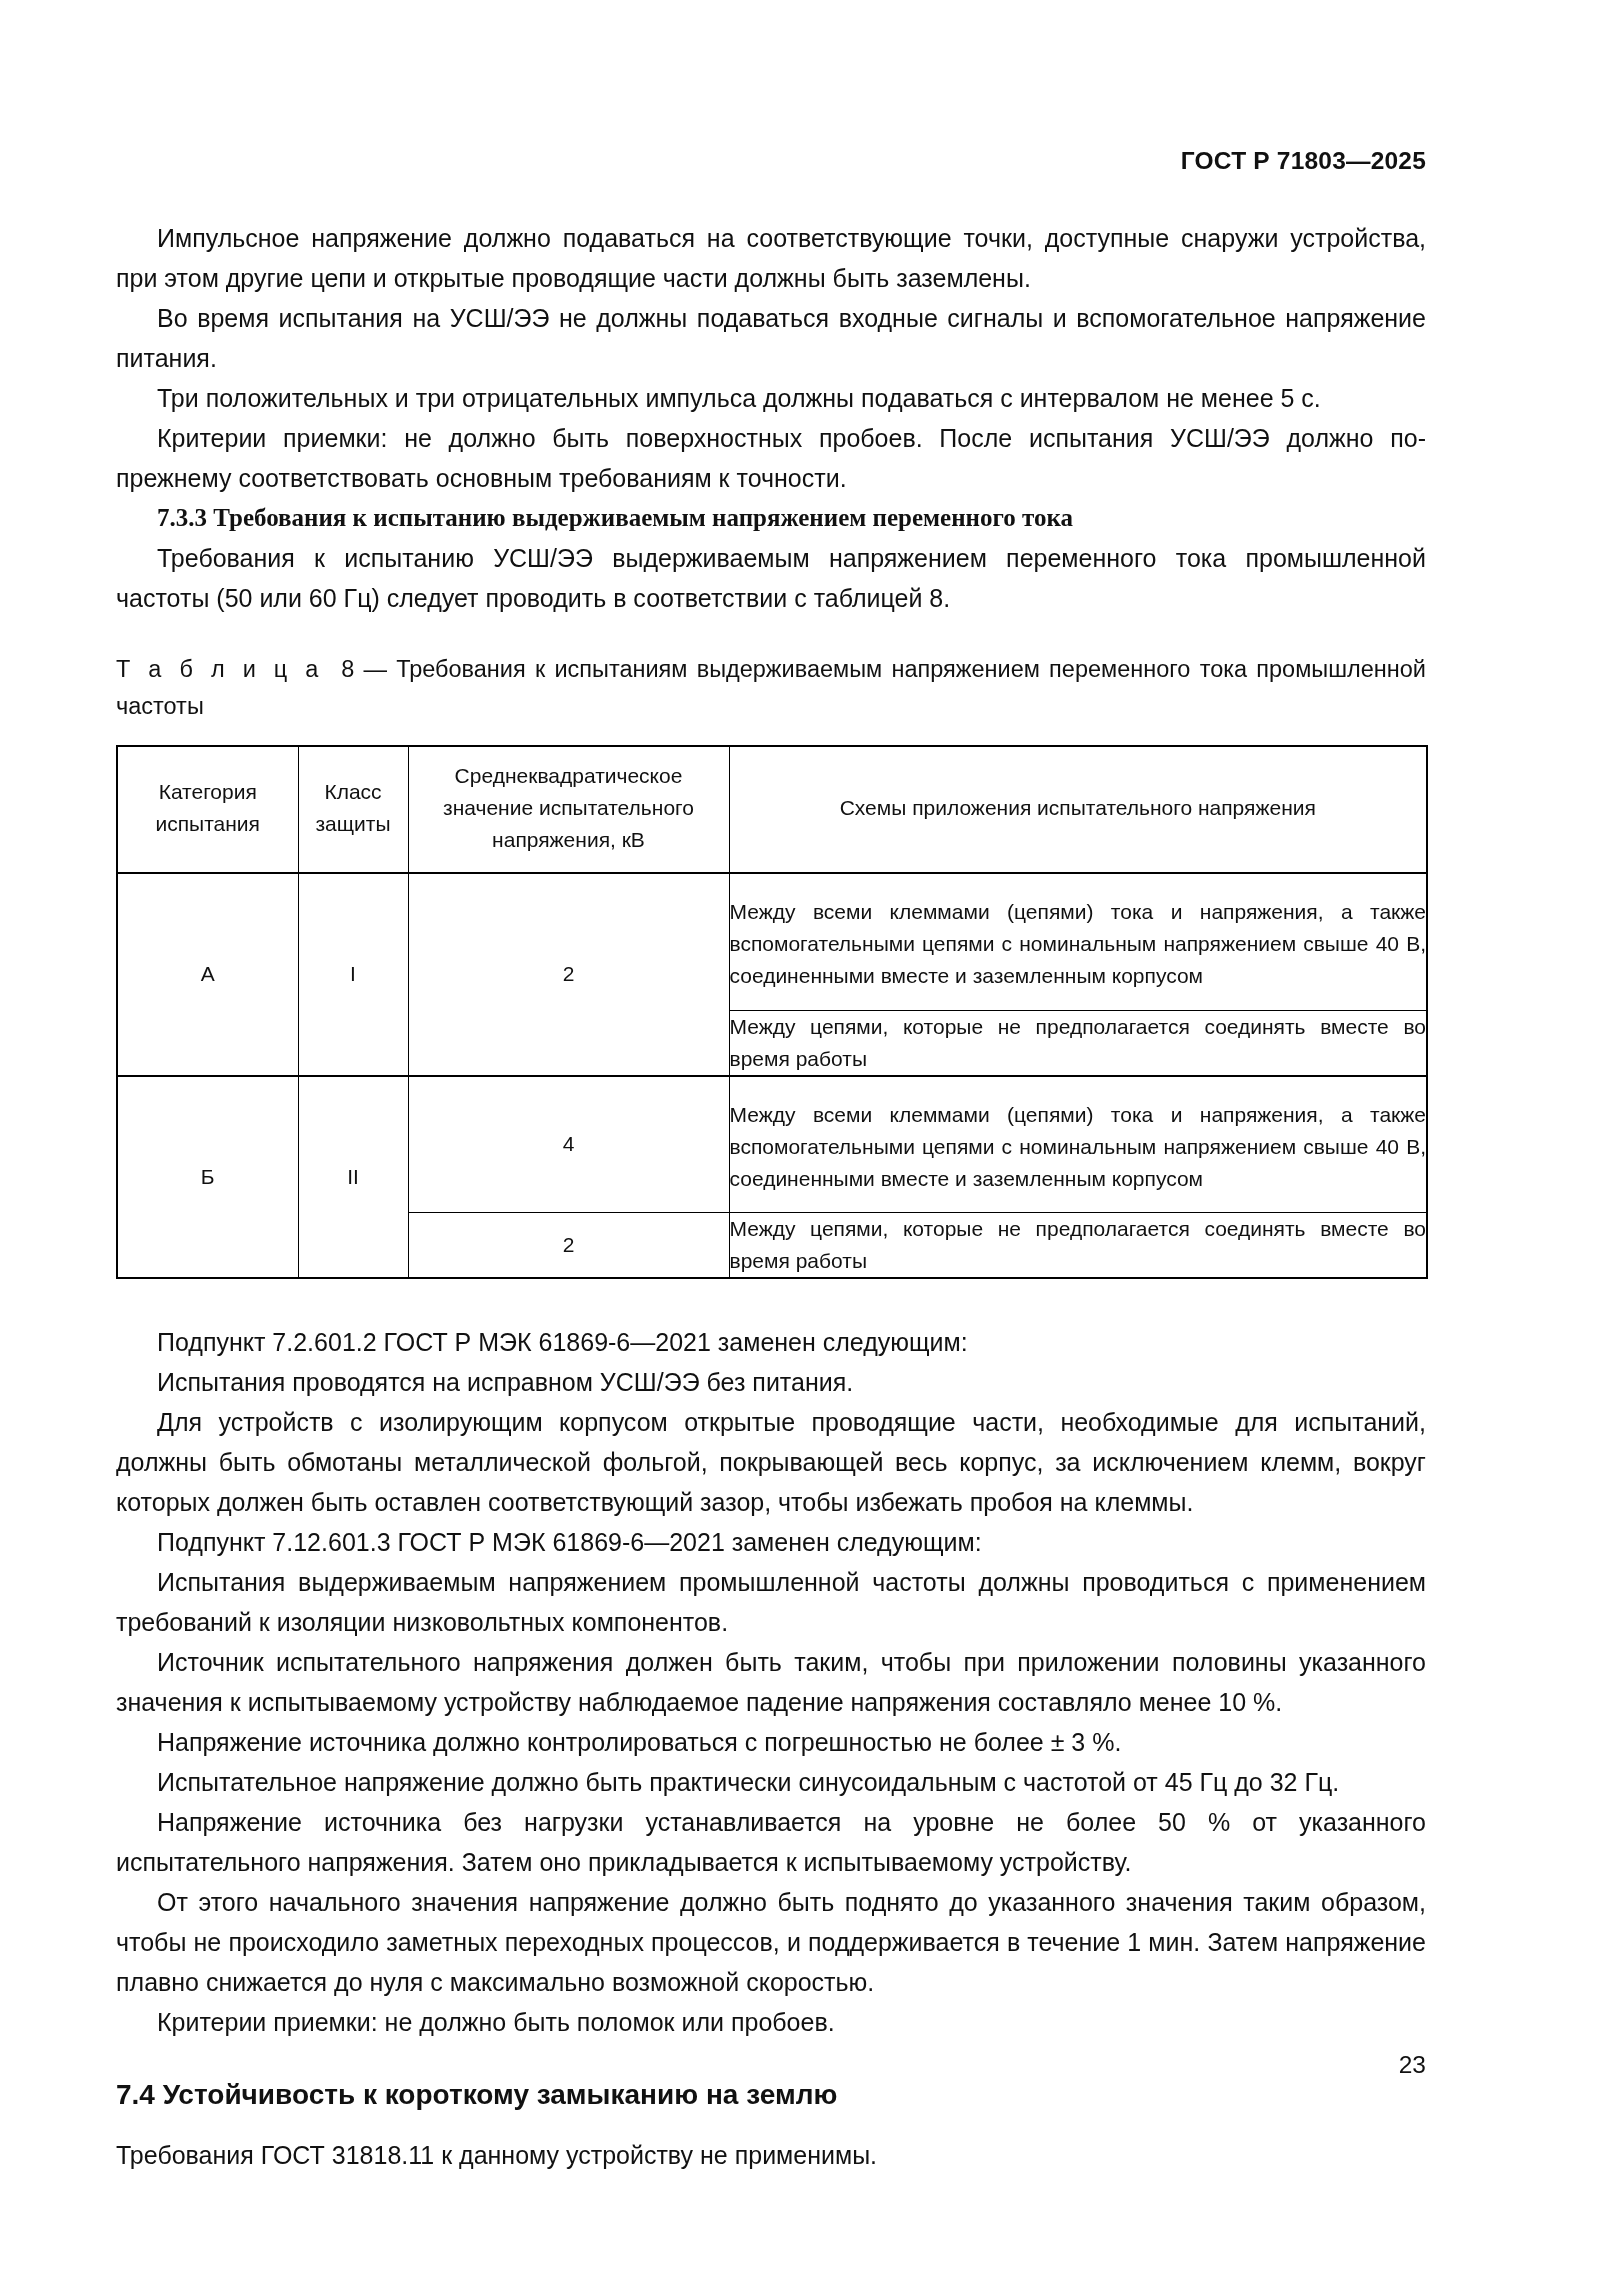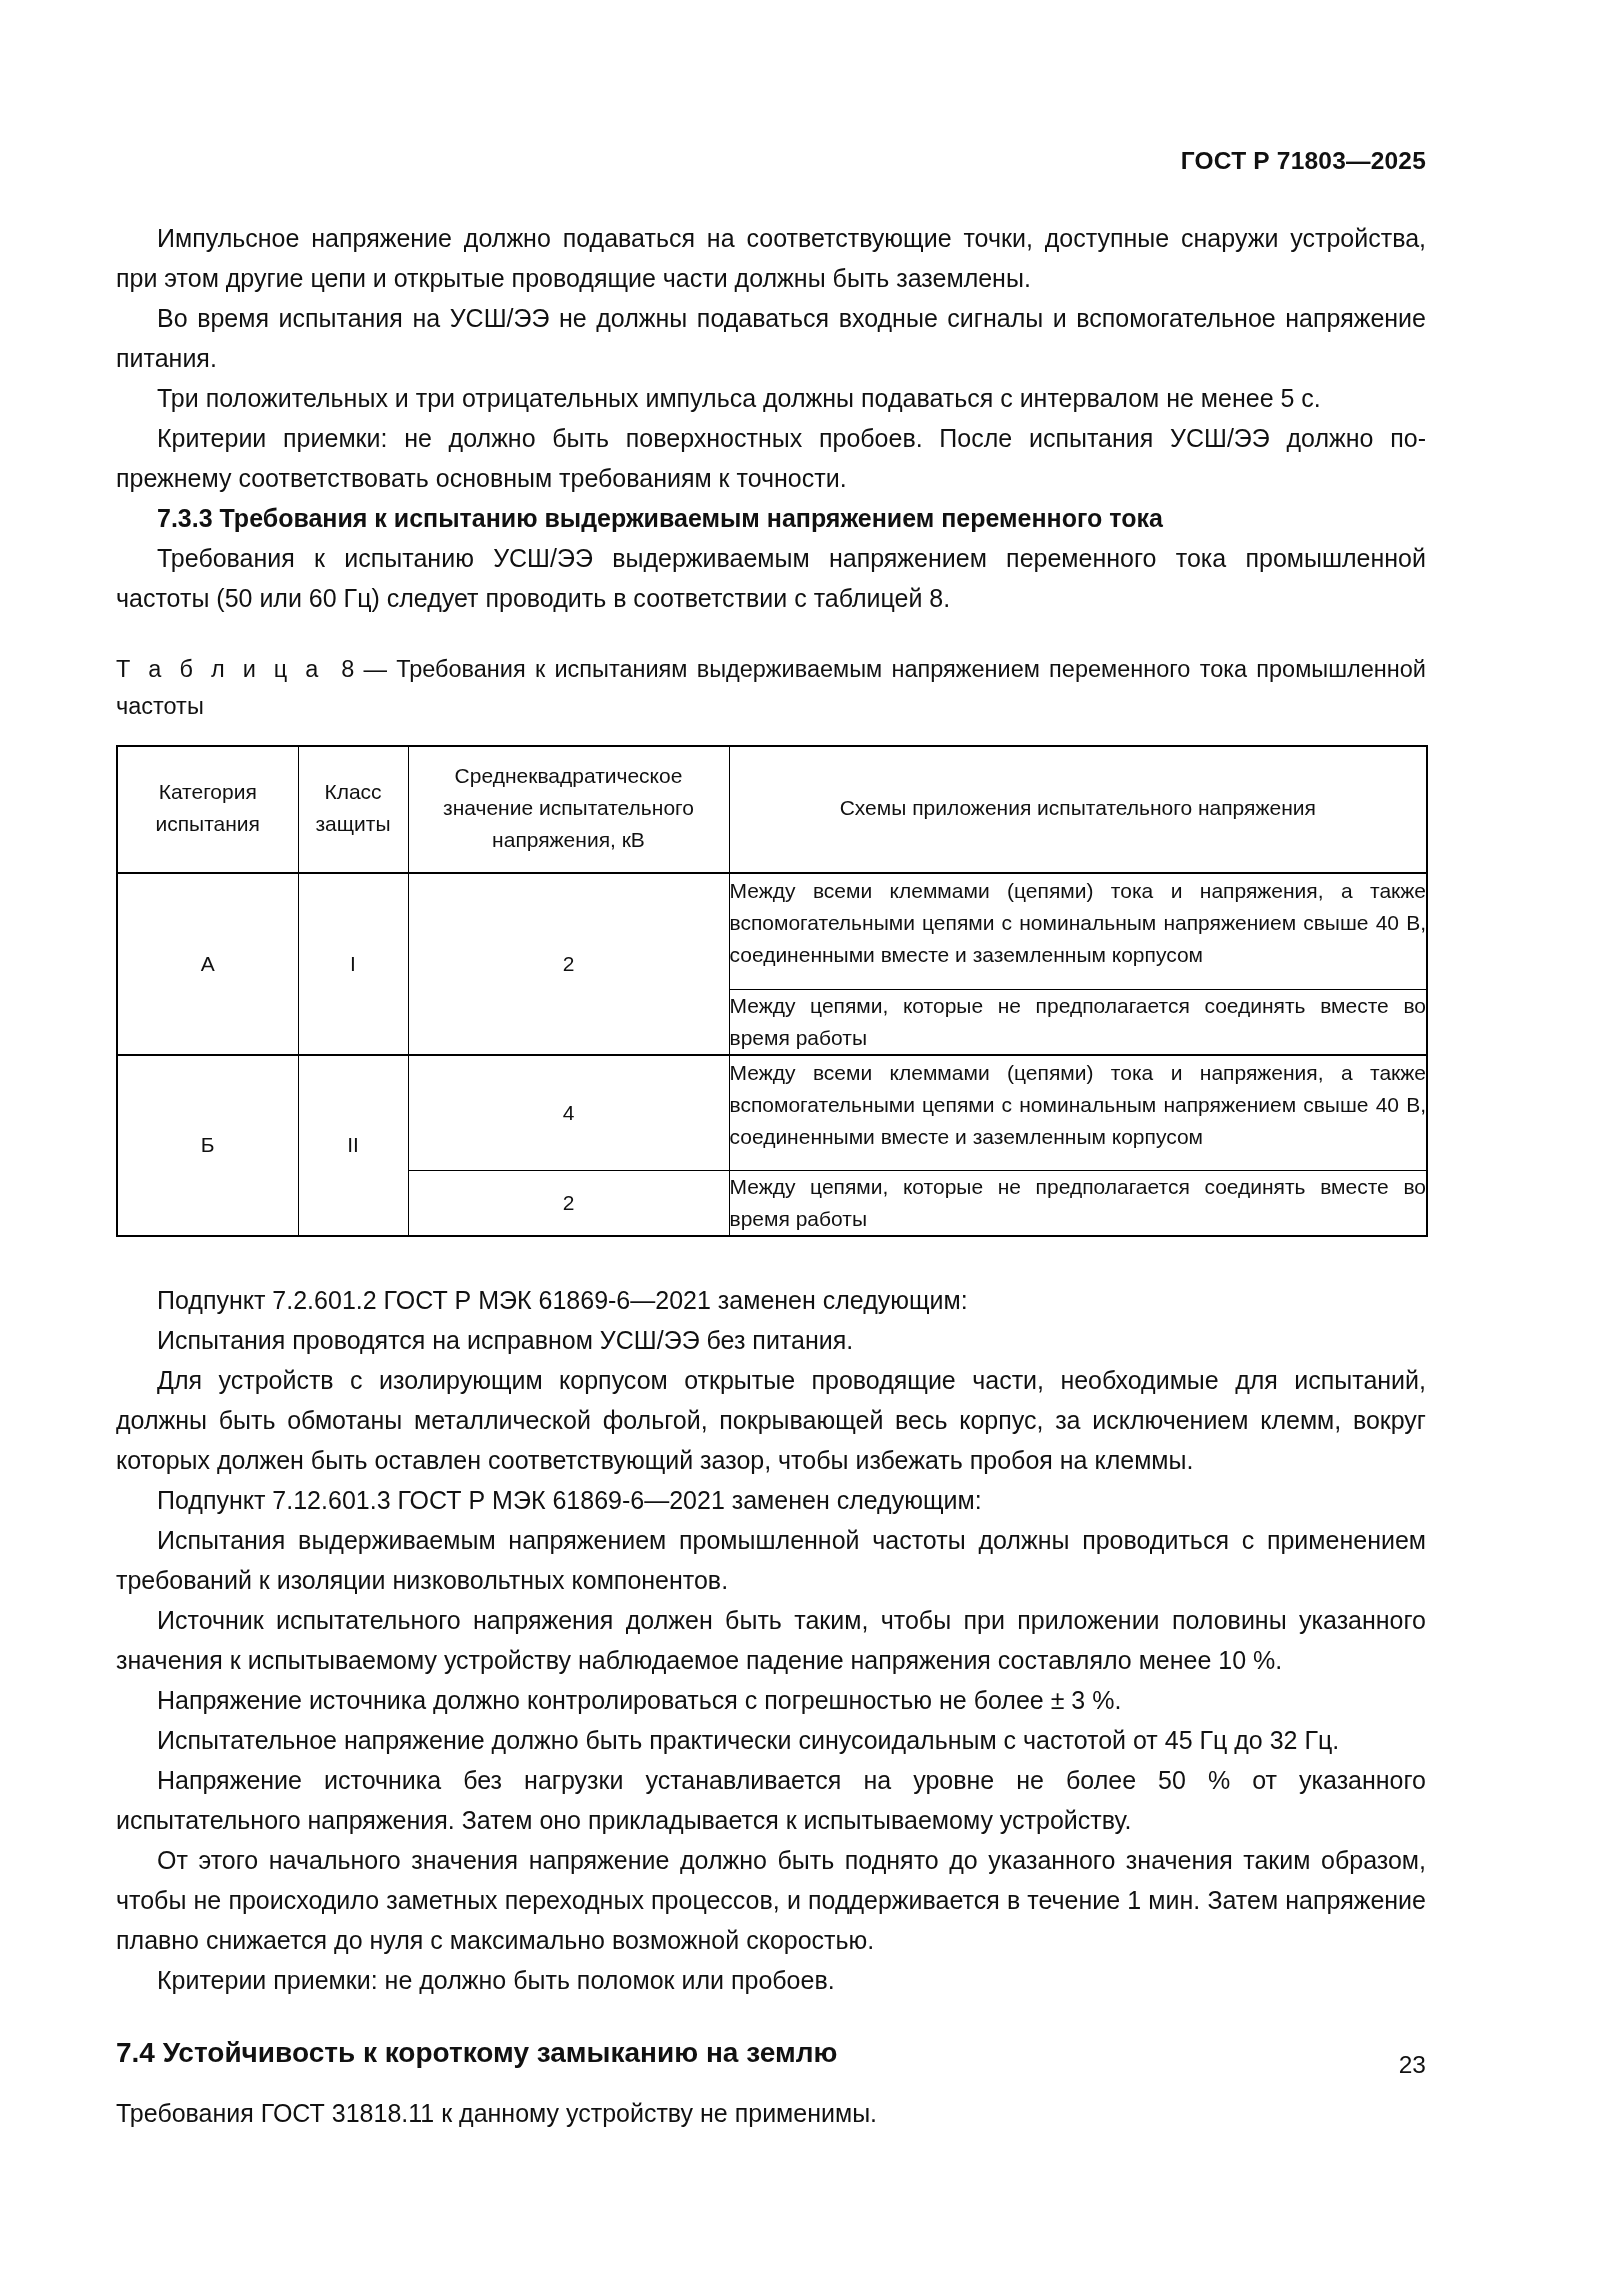--- a/index.html
+++ b/index.html
@@ -52,20 +52,21 @@
     hyphens: none;
   }
   p.par.noindent { text-indent: 0; }
   p.heading {
     margin: 0;
     font-size: 25px;
     line-height: 40px;
     font-weight: bold;
     text-indent: 41px;
     text-align: left;
+    font-family: Liberation Serif, serif;
   }
   p.heading-major {
     margin: 0;
     font-size: 28px;
     line-height: 40px;
     font-weight: bold;
     text-indent: 0;
     text-align: left;
   }
   .gap-sm { height: 19.6px; }
@@ -114,21 +115,21 @@
   table.gost thead th { border-bottom: 2.5px solid #000; }
 
   td.ctr {
     text-align: center;
   }
   td.scheme {
     text-align: justify;
     padding: 13.7px 15.7px 15.7px 15.7px;
     line-height: 32px;
   }
-  td.scheme.tall { padding-top: 1px; padding-bottom: 17.6px; }
+  td.scheme.tall { padding-top: 22px; padding-bottom: 17.6px; }
   tr.band-sep > td { border-top: 2.5px solid #000; }
 
   
   .folio {
     position: absolute;
     left: 116px;
     top: 2051px;
     width: 1310px;
     text-align: right;
     font-size: 24.5px;

